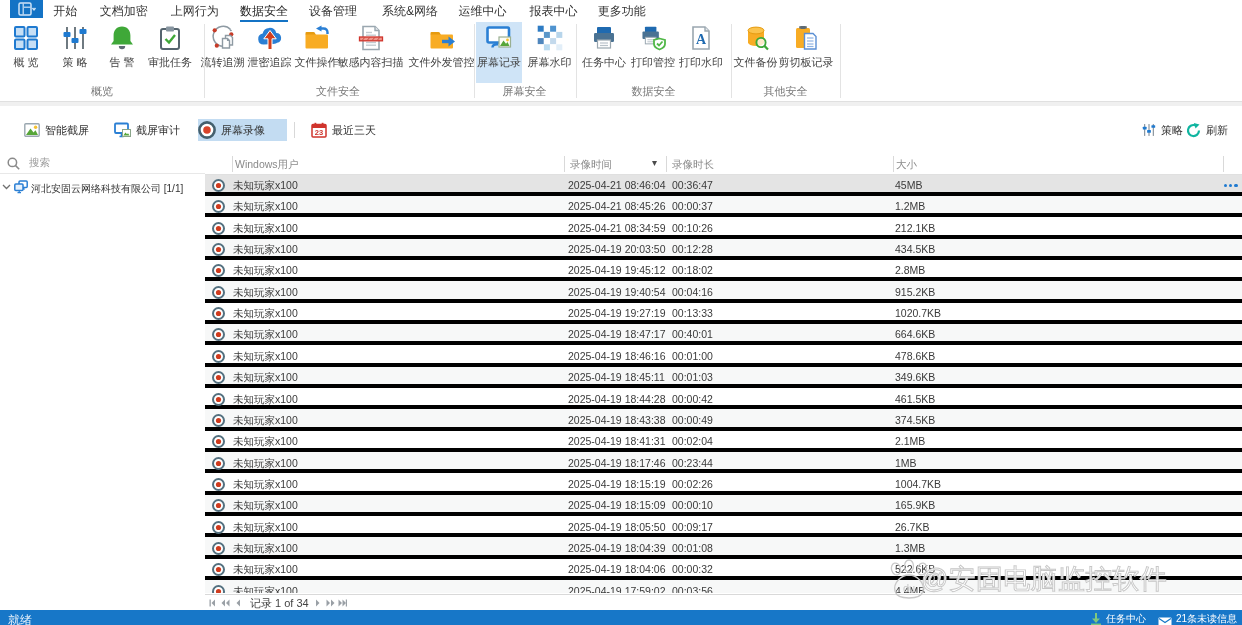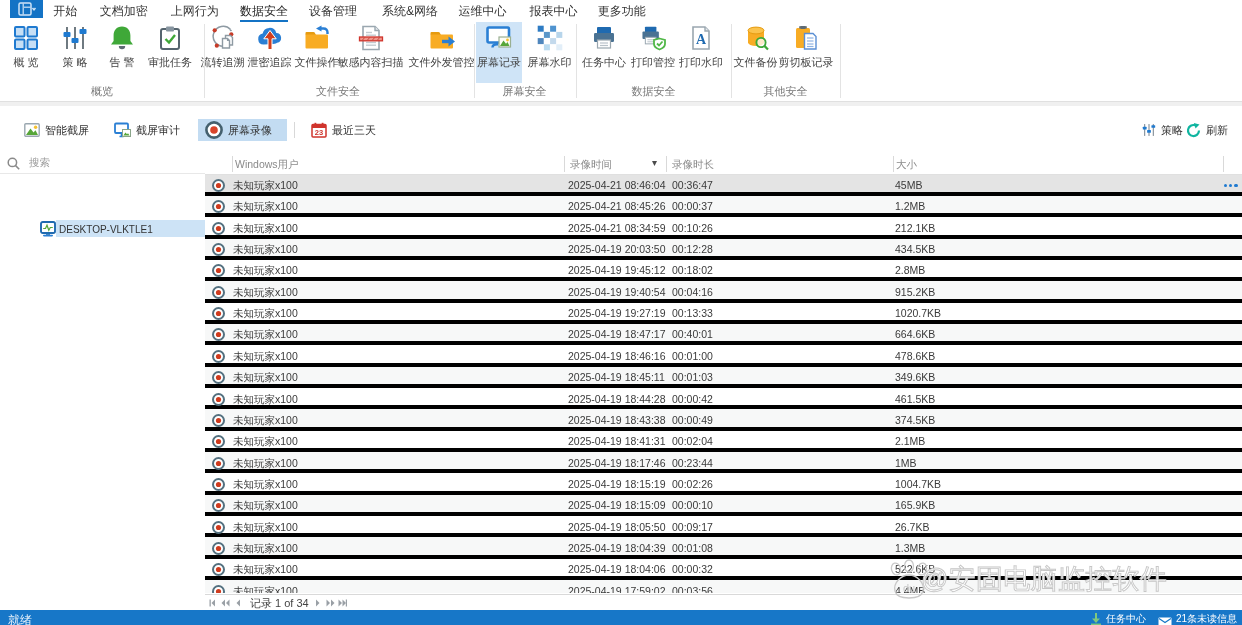--- a/index.html
+++ b/index.html
@@ -15,21 +15,21 @@
 .ricon{position:absolute;top:3px}
 .rlabel{position:absolute;top:33px;width:120px;text-align:center;font-size:11px;color:#444;white-space:nowrap}
 .rgroup{position:absolute;top:62px;width:120px;text-align:center;font-size:11px;color:#777}
 .rsep{position:absolute;top:2px;width:1px;height:74px;background:#e3e3e3}
 #ribbon-edge{position:absolute;left:0;top:101px;width:1242px;height:5px;background:#f0f0f0;border-top:1px solid #e0e0e0}
 
 #toolbar{position:absolute;left:0;top:106px;width:1242px;height:47px;background:#fff}
 .tbtn{position:absolute;top:14px;height:20px;display:flex;align-items:center;font-size:11px;color:#333;white-space:nowrap}
 .tbtn svg{margin-right:5px}
 .tbtn span{position:relative;top:0}
-.tbtn.tsel{background:#c3dcf2;top:13px;height:22px;padding-left:7px}
+.tbtn.tsel{background:#c3dcf2;top:13px;height:22px;}
 .tdiv{position:absolute;top:16px;width:1px;height:16px;background:#d8d8d8}
 
 #tree{position:absolute;left:0;top:153px;width:206px;height:440px;background:#fff;border-right:1px solid #ef4444}
 .srow{position:absolute;left:0;top:0;width:205px;height:21px;border-bottom:1px solid #e8e8e8;display:flex;align-items:center}
 .srow svg{margin-left:7px}
 .srow span{margin-left:9px;font-size:10.5px;color:#9a9a9a}
 .tnode{position:absolute;left:0;width:205px;height:21px}
 .chev{position:absolute;top:7px}
 .chev svg,.ticn svg{display:block}
 .ticn{position:absolute;top:3px}
@@ -299,31 +299,35 @@
     </div>
   </div>
 <div id="tree">
     <div class="srow">
       <svg width="13" height="13" viewBox="0 0 13 13">
         <circle cx="5.4" cy="5.4" r="4.2" fill="none" stroke="#8a8a8a" stroke-width="1.5"></circle>
         <line x1="8.6" y1="8.6" x2="12.2" y2="12.2" stroke="#8a8a8a" stroke-width="1.5"></line>
       </svg>
       <span>搜索</span>
     </div>
-    <div class="tnode" style="top:66px">
-      <div class="tselbg"></div>
-      <span class="ticn" style="left:39.5px;top:2px">
-        <svg width="16" height="16" viewBox="0 0 16 16">
-          <rect x="1" y="1" width="14" height="11" rx="1.8" fill="#fff" stroke="#1f6ab0" stroke-width="1.9"></rect>
-          <path d="M3.2 7.5 L5.5 7.5 L7 4.2 L8.8 9.2 L10.3 6.5 L12.8 6.5" stroke="#57a639" stroke-width="1.2" fill="none"></path>
-          <rect x="6" y="12" width="4" height="1.8" fill="#1f6ab0"></rect>
-          <rect x="3" y="13.8" width="10" height="1.6" rx="0.8" fill="#2a7fd4"></rect>
+    <div class="tnode" style="top:24px">
+      <span class="chev" style="left:2px">
+        <svg width="9" height="6" viewBox="0 0 9 6">
+          <path d="M1 1 L4.5 4.5 L8 1" stroke="#707070" stroke-width="1.3" fill="none"></path>
         </svg>
       </span>
-      <span class="ttxt" style="left:59px">DESKTOP-VLKTLE1</span>
+      <span class="ticn" style="left:14px">
+        <svg width="14" height="14" viewBox="0 0 14 14">
+          <rect x="5" y="1" width="8.2" height="6.4" rx="1" fill="#fff" stroke="#2a7fd4" stroke-width="1.5"></rect>
+          <path d="M7.8 9 L11 9 M9.4 7.4 L9.4 9" stroke="#2a7fd4" stroke-width="1.2"></path>
+          <rect x="0.8" y="4" width="8.2" height="6.4" rx="1" fill="#e8f2fc" stroke="#2a7fd4" stroke-width="1.5"></rect>
+          <path d="M3.5 12.6 L7 12.6 M5.2 10.4 L5.2 12.6" stroke="#2a7fd4" stroke-width="1.2"></path>
+        </svg>
+      </span>
+      <span class="ttxt" style="left:31px">河北安固云网络科技有限公司 [1/1]</span>
     </div>
   </div>
 <div id="table">
     <div id="thead">
       <div class="th" style="left:235px">Windows用户</div>
       <div class="th" style="left:570px">录像时间</div>
       <div class="sortarr">▾</div>
       <div class="th" style="left:672px">录像时长</div>
       <div class="th" style="left:896px">大小</div>
       <div class="hsep" style="left:232px"></div>

